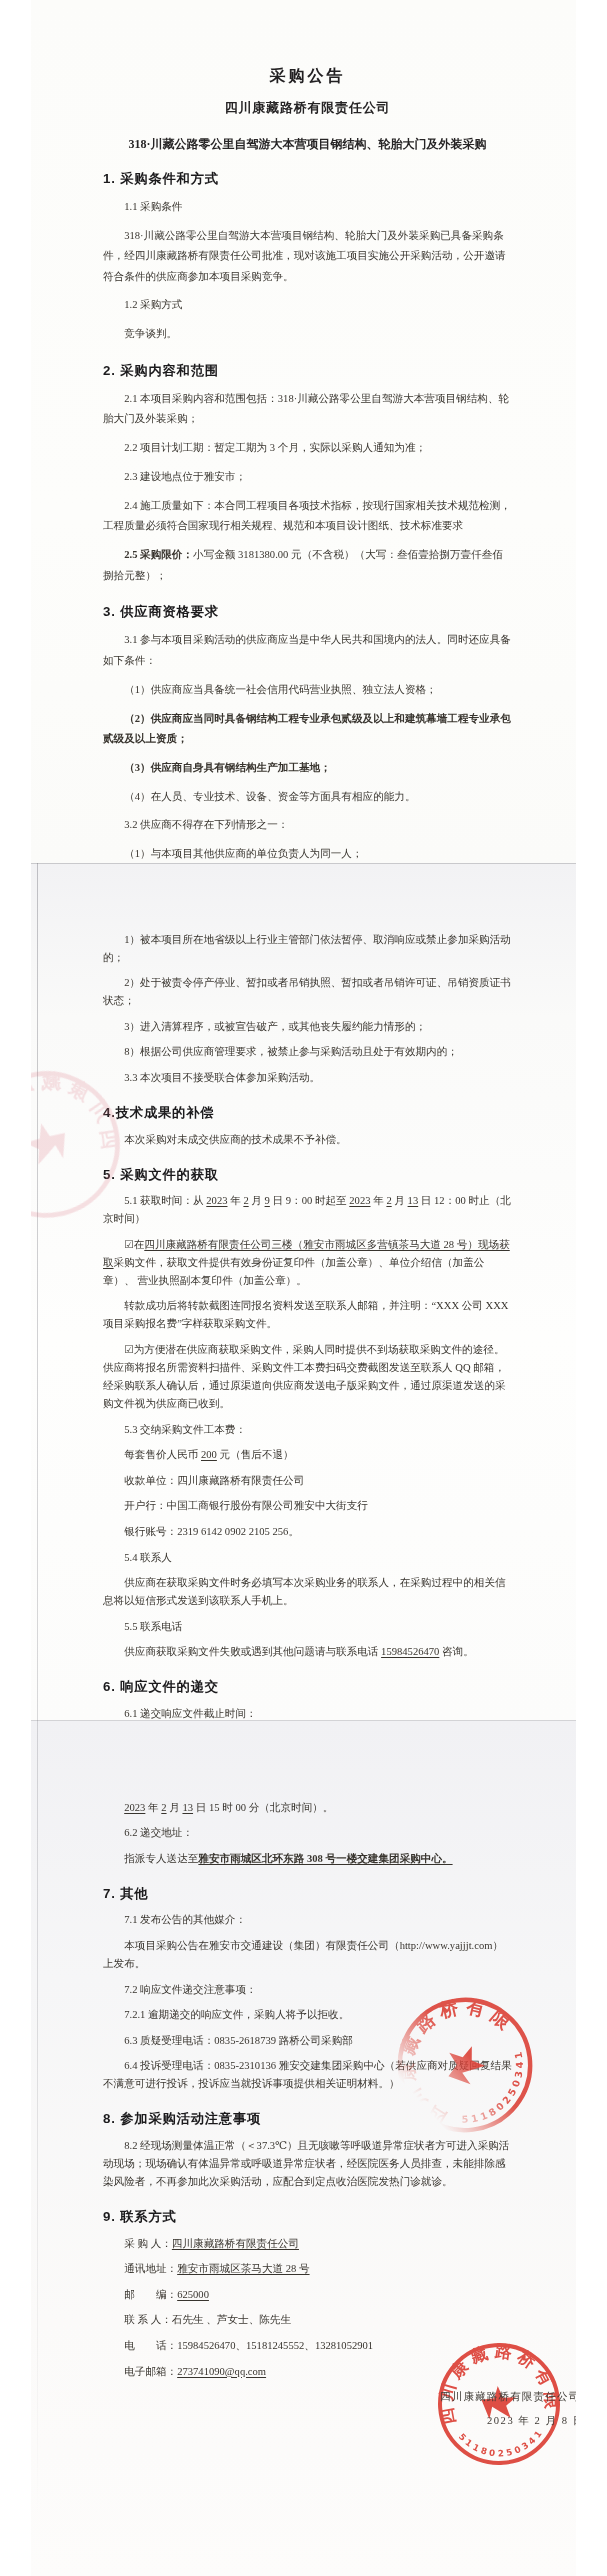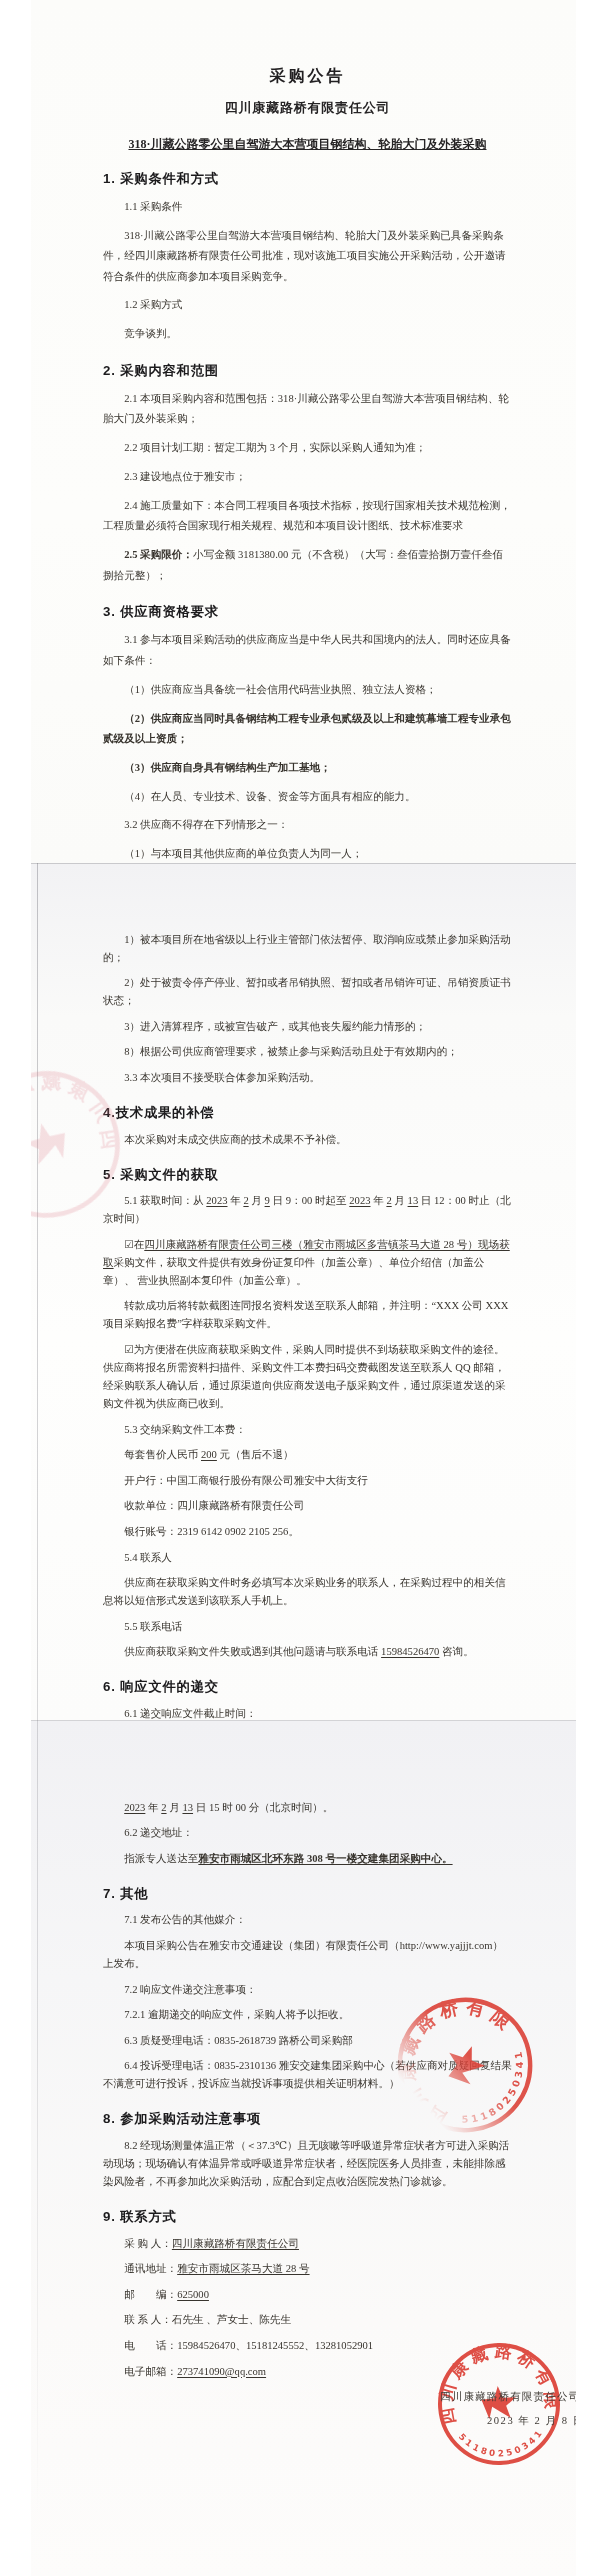--- a/index.html
+++ b/index.html
@@ -11,21 +11,21 @@
   .page3{height:857px;border-top:0.8px solid #d3d3d6;background:linear-gradient(180deg,#f1f1f4 0%,#f6f6f7 30%,#fbfaf9 70%,#fdfcfb 100%);padding-top:70px;}
   .edge-line{position:absolute;left:6px;top:863px;width:0.8px;height:1654px;
              background:linear-gradient(180deg,rgba(90,90,100,.34),rgba(90,90,100,.18) 70%,rgba(90,90,100,0));}
   .blk{position:relative;}
   .p{font-size:10.6px;line-height:20.5px;color:#38342e;text-indent:2em;margin-top:8.3px;}
   .page2 .p,.page3 .p{line-height:18px;margin-top:7.6px;}
   .h1{font-family:"Liberation Sans","DejaVu Sans",sans-serif;font-weight:bold;font-size:13.3px;line-height:20px;
       color:#1c1b1d;letter-spacing:0.8px;margin-top:16px;text-indent:0;}
   .t1{font-size:16px;font-weight:bold;letter-spacing:3px;line-height:21px;text-align:center;color:#222022;margin-top:0;}
   .t2{font-size:13px;font-weight:bold;letter-spacing:0.8px;line-height:18px;text-align:center;color:#262425;margin-top:13px;}
-  .t3{font-size:12px;font-weight:bold;line-height:18px;text-align:center;color:#262425;margin-top:17.5px;text-decoration:underline;}
+  .t3{font-size:12px;font-weight:bold;line-height:18px;text-align:center;color:#262425;margin-top:17.5px;}
   .b{font-weight:bold;}
   .u{text-decoration:underline;text-underline-offset:2.3px;}
   
   .seal{position:absolute;color:#dc4238;}
   .seal text{fill:currentColor;}
   .seal .rim{font-size:25px;letter-spacing:8px;font-weight:bold;font-family:"Liberation Serif","DejaVu Serif",serif;}
   .seal .ser{font-size:13px;letter-spacing:4.5px;font-weight:bold;font-family:"DejaVu Sans","Liberation Sans",sans-serif;}
   .seal polygon{fill:currentColor;}
   .seal circle{stroke:currentColor;}
   .seal-a{left:571px;top:209px;opacity:.88;transform:rotate(9deg);}
@@ -77,22 +77,22 @@
       <div class="blk p"><span>3.3 本次项目不接受联合体参加采购活动。</span></div>
       <div class="blk h1"><span>4.技术成果的补偿</span></div>
       <div class="blk p"><span>本次采购对未成交供应商的技术成果不予补偿。</span></div>
       <div class="blk h1"><span>5. 采购文件的获取</span></div>
       <div class="blk p"><span>5.1 获取时间：从 </span><span class="u">2023</span><span> 年 </span><span class="u">2</span><span> 月 </span><span class="u">9</span><span> 日 9：00 时起至 </span><span class="u">2023</span><span> 年 </span><span class="u">2</span><span> 月 </span><span class="u">13</span><span> 日 12：00 时止（北京时间）</span></div>
       <div class="blk p"><span>☑</span><span>在</span><span class="u">四川康藏路桥有限责任公司三楼（雅安市雨城区多营镇茶马大道 28 号）现场获取</span><span>采购文件，获取文件提供有效身份证复印件（加盖公章）、单位介绍信（加盖公章）、 营业执照副本复印件（加盖公章）。</span></div>
       <div class="blk p"><span>转款成功后将转款截图连同报名资料发送至联系人邮箱，并注明：“XXX 公司 XXX 项目采购报名费”字样获取采购文件。</span></div>
       <div class="blk p"><span>☑</span><span>为方便潜在供应商获取采购文件，采购人同时提供不到场获取采购文件的途径。供应商将报名所需资料扫描件、采购文件工本费扫码交费截图发送至联系人 QQ 邮箱，经采购联系人确认后，通过原渠道向供应商发送电子版采购文件，通过原渠道发送的采购文件视为供应商已收到。</span></div>
       <div class="blk p"><span>5.3 交纳采购文件工本费：</span></div>
       <div class="blk p"><span>每套售价人民币 </span><span class="u">200</span><span> 元（售后不退）</span></div>
+      <div class="blk p"><span>收款单位：四川康藏路桥有限责任公司</span></div>
       <div class="blk p"><span>开户行：中国工商银行股份有限公司雅安中大街支行</span></div>
-      <div class="blk p"><span>收款单位：四川康藏路桥有限责任公司</span></div>
       <div class="blk p"><span>银行账号：2319 6142 0902 2105 256。</span></div>
       <div class="blk p"><span>5.4 联系人</span></div>
       <div class="blk p"><span>供应商在获取采购文件时务必填写本次采购业务的联系人，在采购过程中的相关信息将以短信形式发送到该联系人手机上。</span></div>
       <div class="blk p"><span>5.5 联系电话</span></div>
       <div class="blk p"><span>供应商获取采购文件失败或遇到其他问题请与联系电话 </span><span class="u">15984526470</span><span> 咨询。</span></div>
       <div class="blk h1"><span>6. 响应文件的递交</span></div>
       <div class="blk p"><span>6.1 递交响应文件截止时间：</span></div>
     </div>
   <div class="page page3">
       <div class="blk p"><span class="u">2023</span><span> 年 </span><span class="u">2</span><span> 月 </span><span class="u">13</span><span> 日 15 时 00 分（北京时间）。</span></div>

